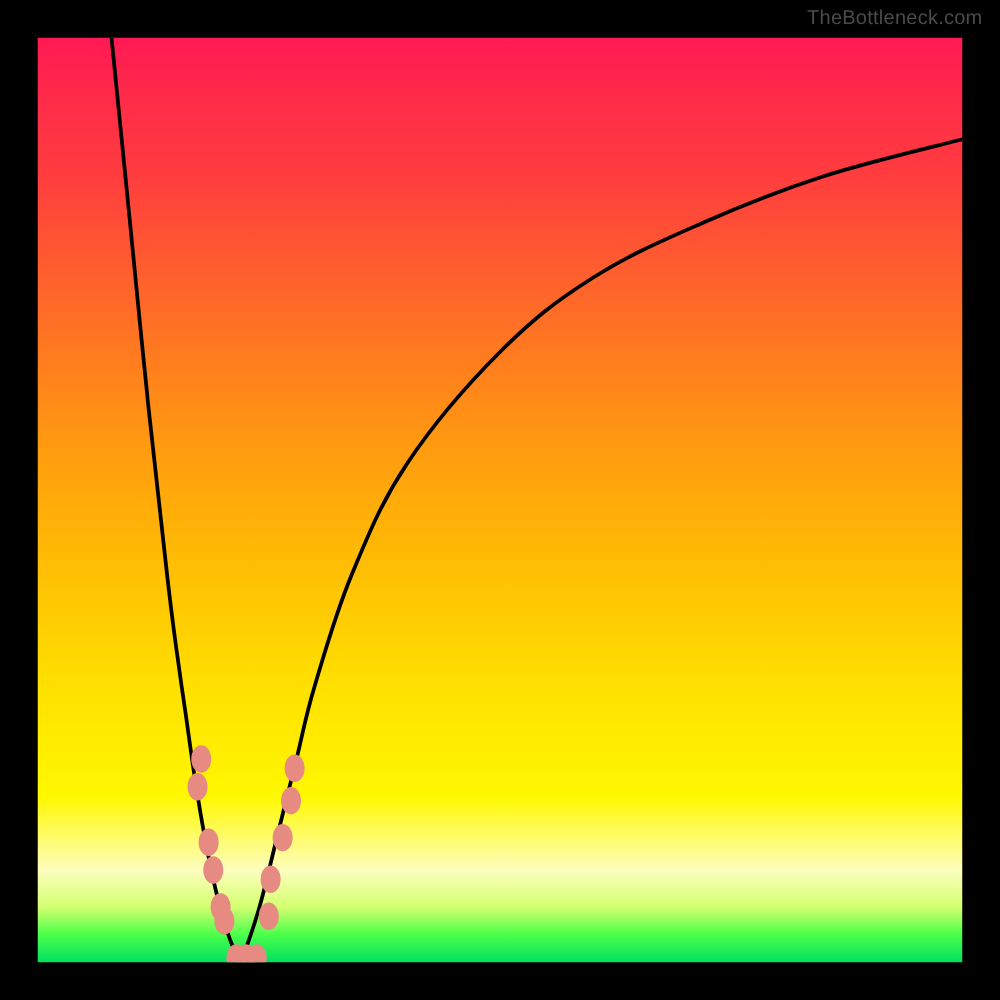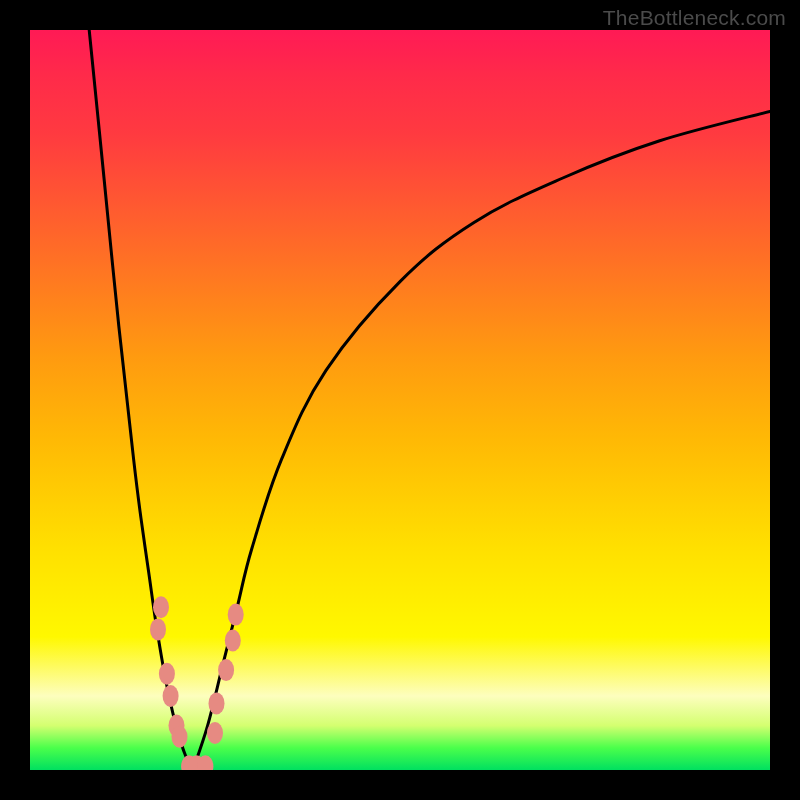--- a/index.html
+++ b/index.html
@@ -15,21 +15,21 @@
     position: relative;
     width: 800px;
     height: 800px;
     background: #000;
   }
   .watermark {
     position: absolute;
     top: 6px;
     right: 14px;
     color: #4b4b4b;
-    font-size: 21px;
+    font-size: 16px;
     font-weight: 400;
     z-index: 50;
     letter-spacing: 0.2px;
   }
   .plot-area {
     position: absolute;
     left: 30px;
     top: 30px;
     width: 740px;
     height: 740px;

